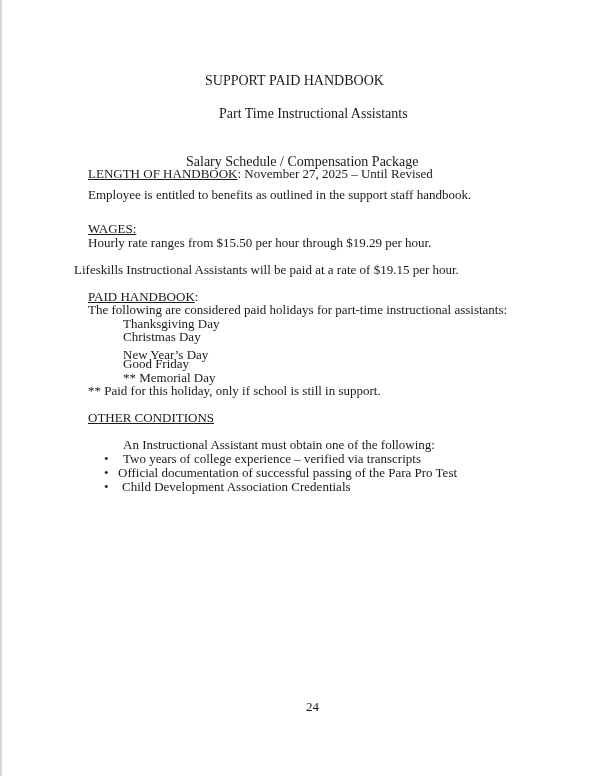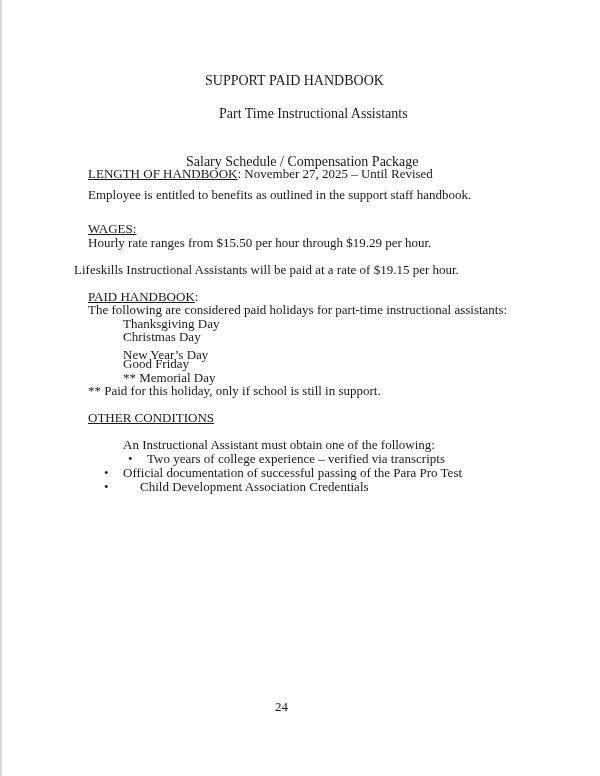--- a/index.html
+++ b/index.html
@@ -41,24 +41,24 @@
   <div class="abs" style="left:123px; top:316px;text-align:right;">Thanksgiving Day</div>
   <div class="abs" style="left:123px; top:329px;">Christmas Day</div>
   <div class="abs" style="left:123px; top:347px;">New Year’s Day</div>
   <div class="abs" style="left:123px; top:356px;">Good Friday</div>
   <div class="abs" style="left:123px; top:370px;">** Memorial Day</div>
   <div class="abs" style="left:88px; top:383px;">** Paid for this holiday, only if school is still in support.</div>
 
   <div class="abs u" style="left:88px; top:410px;">OTHER CONDITIONS</div>
   <div class="abs" style="left:88px; top:437px;margin-left:35px;">An Instructional Assistant must obtain one of the following:</div>
 
-  <div class="abs" style="left:104px; top:451px;margin-left:24px;">
+  <div class="abs" style="left:104px; top:451px;">
     <span class="bullet">•</span><span style="margin-left:5px">Two years of college experience – verified via transcripts</span>
   </div>
   <div class="abs" style="left:104px; top:465px;">
-    <span class="bullet">•</span><span style="margin-left:5px">Official documentation of successful passing of the Para Pro Test</span>
+    <span class="bullet">•</span><span style="">Official documentation of successful passing of the Para Pro Test</span>
   </div>
   <div class="abs" style="left:104px; top:479px;">
-    <span class="bullet">•</span><span style="margin-left:22px">Child Development Association Credentials</span>
+    <span class="bullet">•</span><span style="margin-left:4px">Child Development Association Credentials</span>
   </div>
 
-  <div class="abs" style="left:275px; top:699px;">24</div>
+  <div class="abs" style="left:306px; top:699px;">24</div>
 </div>
 
 </body></html>

